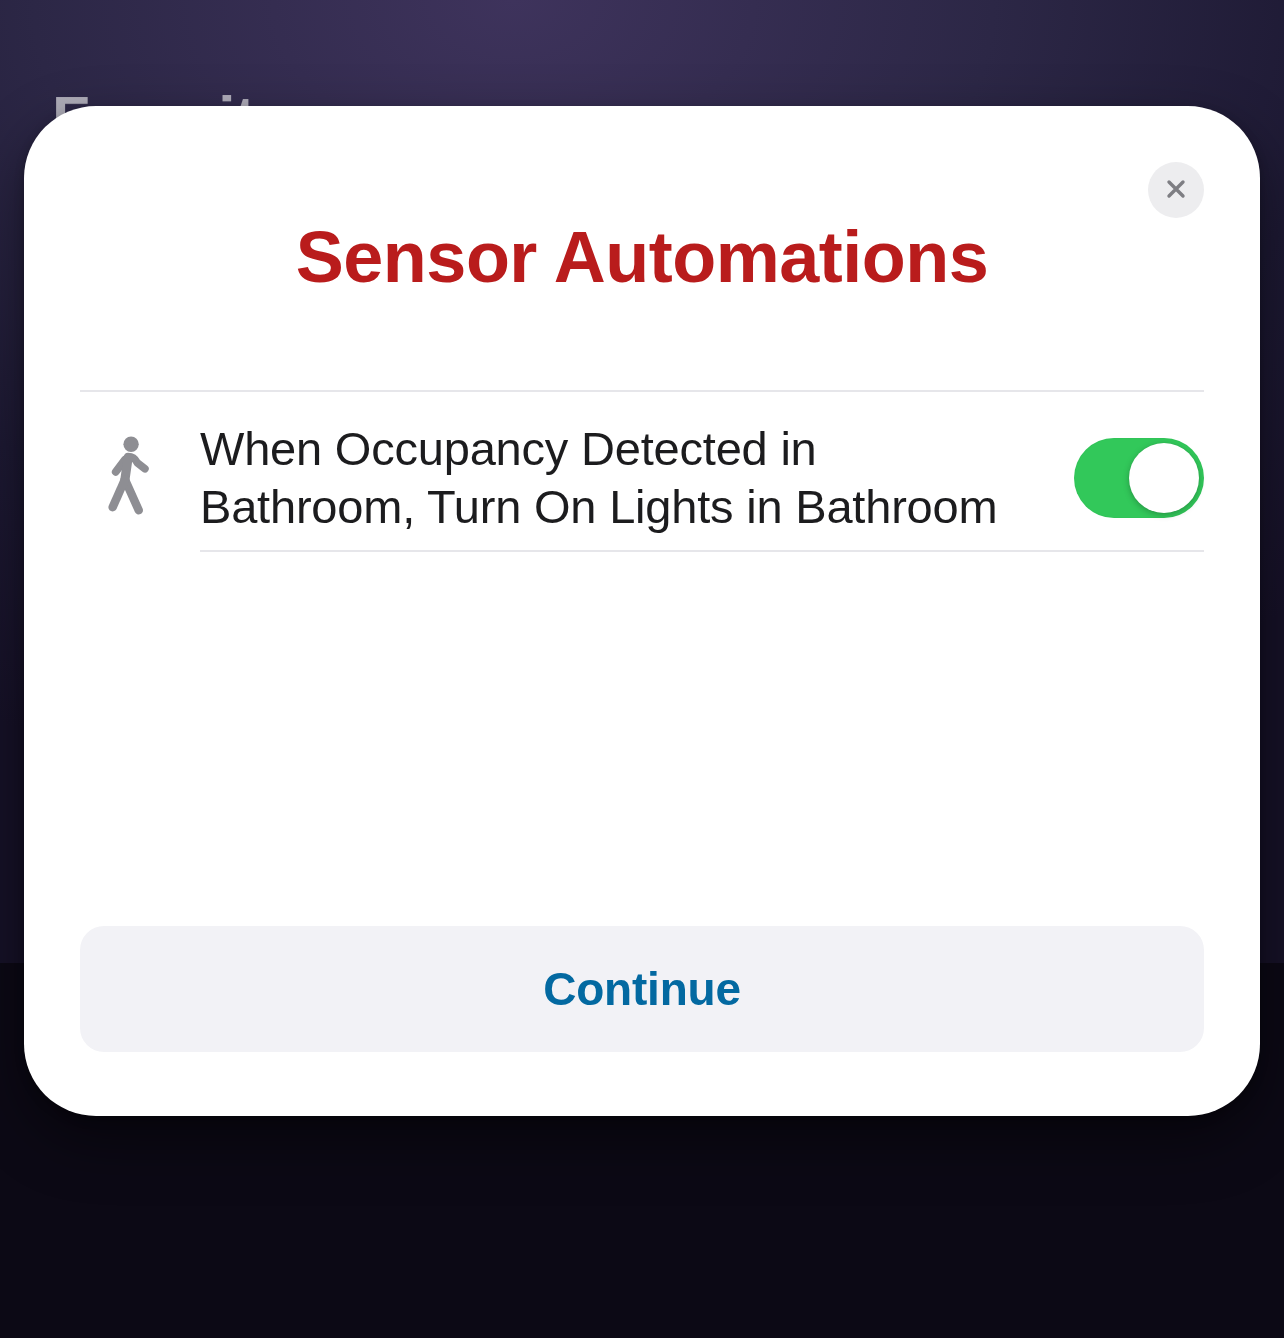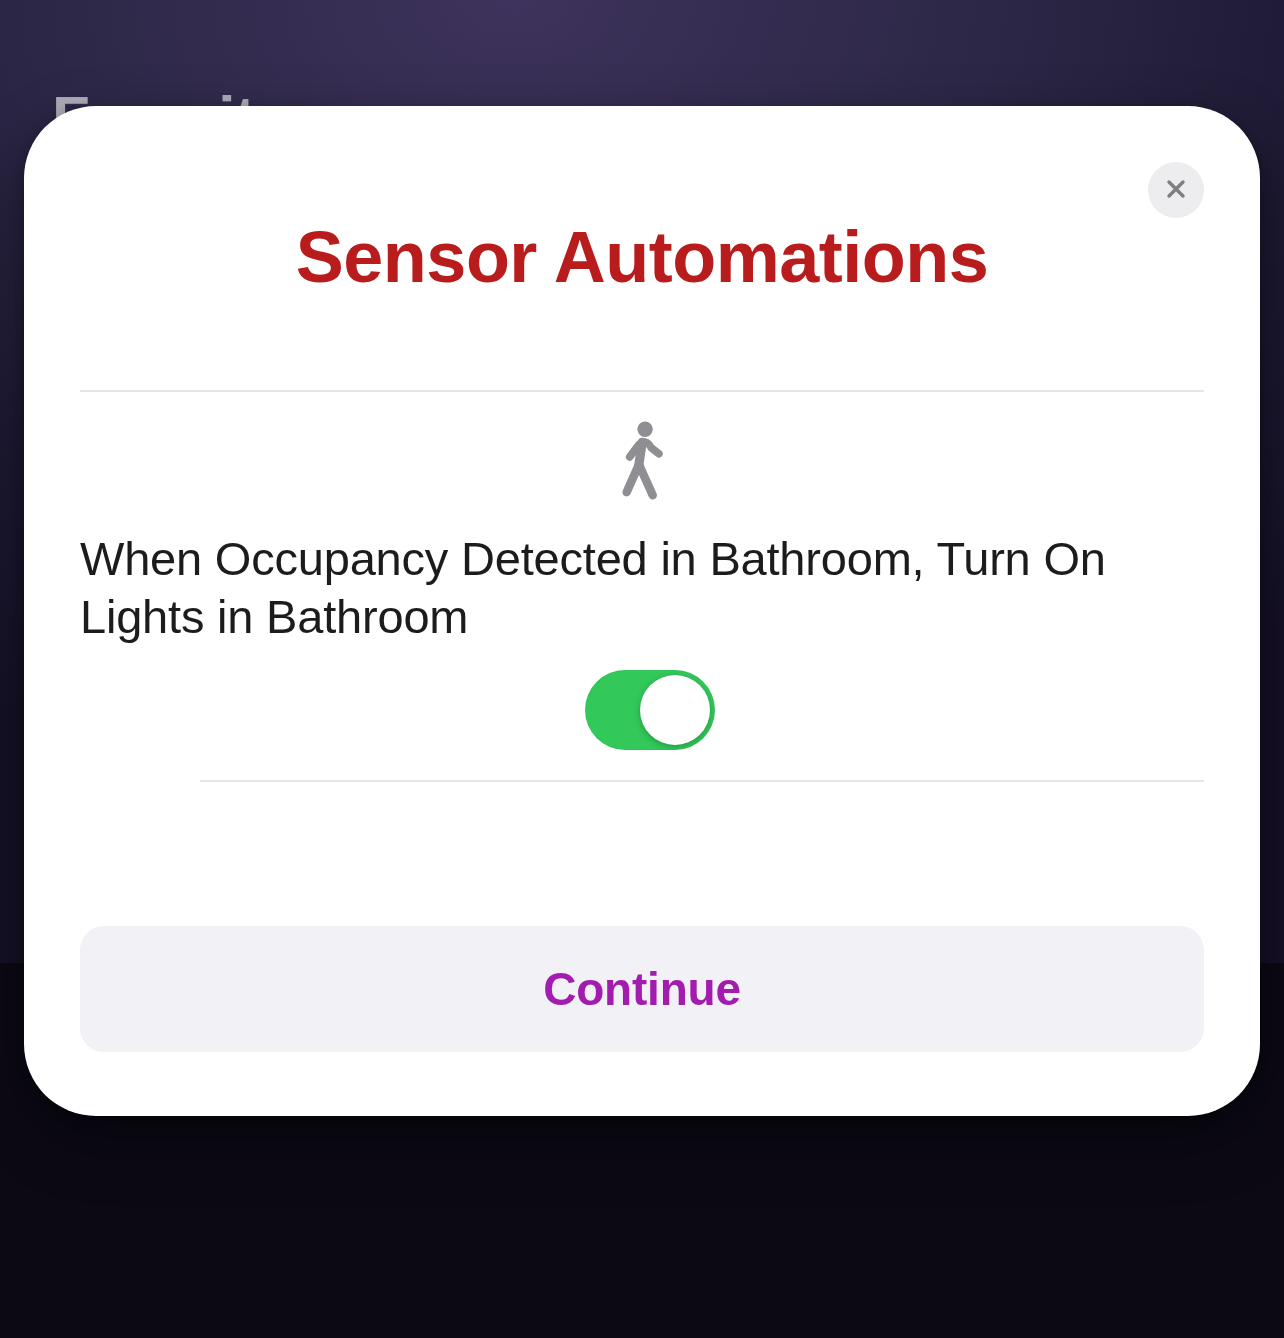--- a/index.html
+++ b/index.html
@@ -66,22 +66,21 @@
     }
 
     .list {
       margin-top: 94px;
       border-top: 2px solid #e6e6ea;
     }
     .list-row {
       display: flex;
       align-items: center;
       gap: 24px;
-      padding: 28px 0 30px 0;
-      flex-direction: column;
+      padding: 28px 0 14px 0;
     }
     .list-row .icon {
       width: 96px;
       display: flex;
       align-items: center; justify-content: center;
       color: #8e8e93;
       flex: 0 0 auto;
     }
     .list-row .label-wrap {
       flex: 1 1 auto;
@@ -124,21 +123,21 @@
     .switch[data-on="true"] .knob { transform: translateX(50px); }
 
     .continue {
       position: absolute; left: 56px; right: 56px; bottom: 64px;
       height: 126px;
       border-radius: 24px;
       background: #f2f2f6;
       border: none;
       font-size: 46px;
       font-weight: 600;
-      color: #a21caf;
+      color: #0369a1;
       letter-spacing: -0.2px;
       cursor: pointer;
     }
   </style>
 </head>
 <body>
 
 <div class="backdrop">
   <div class="faded-text">Favorit</div>
 </div>

